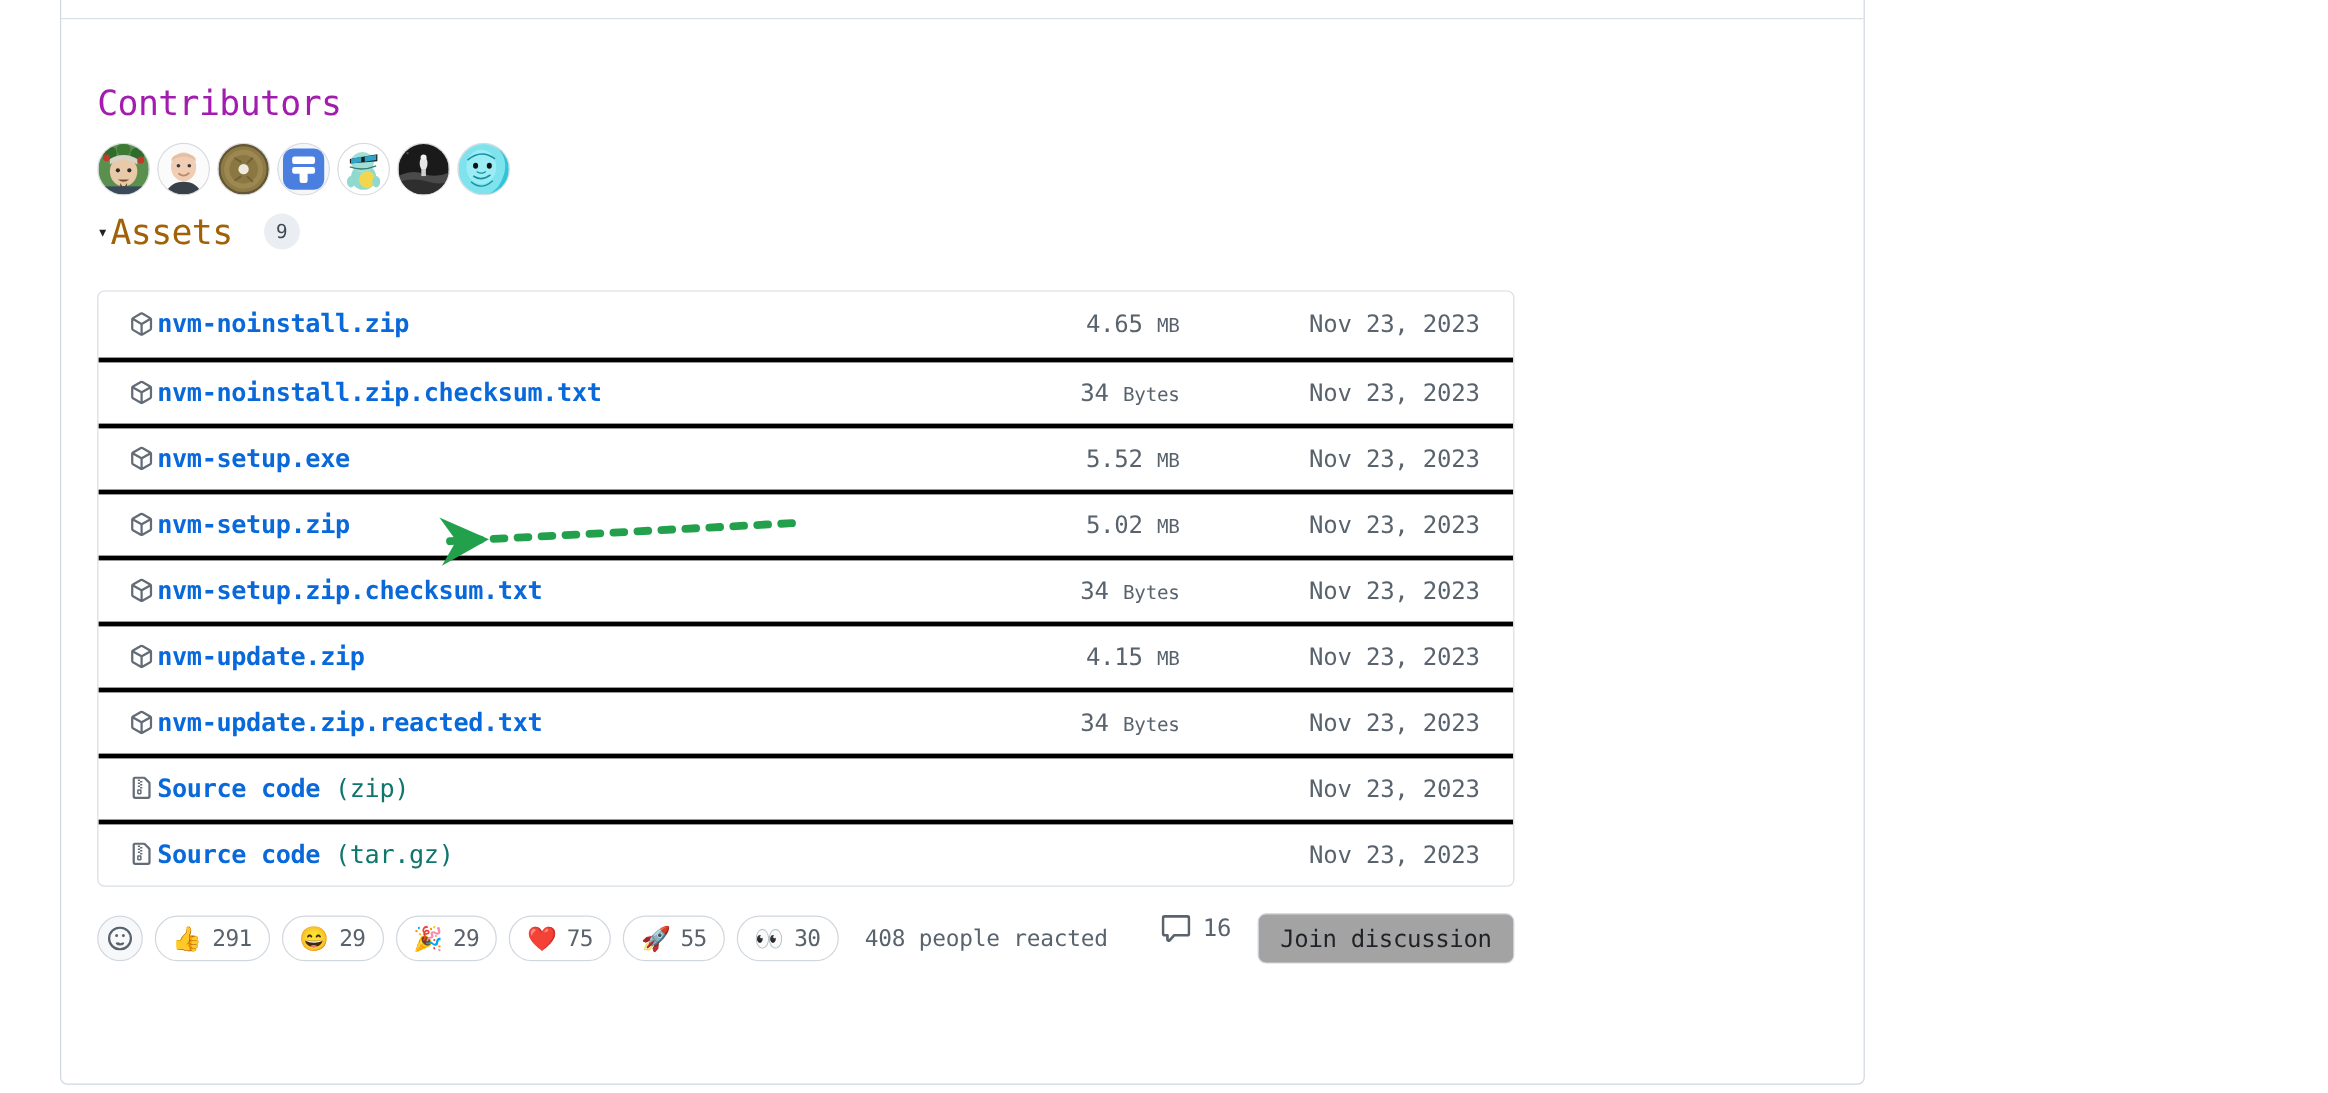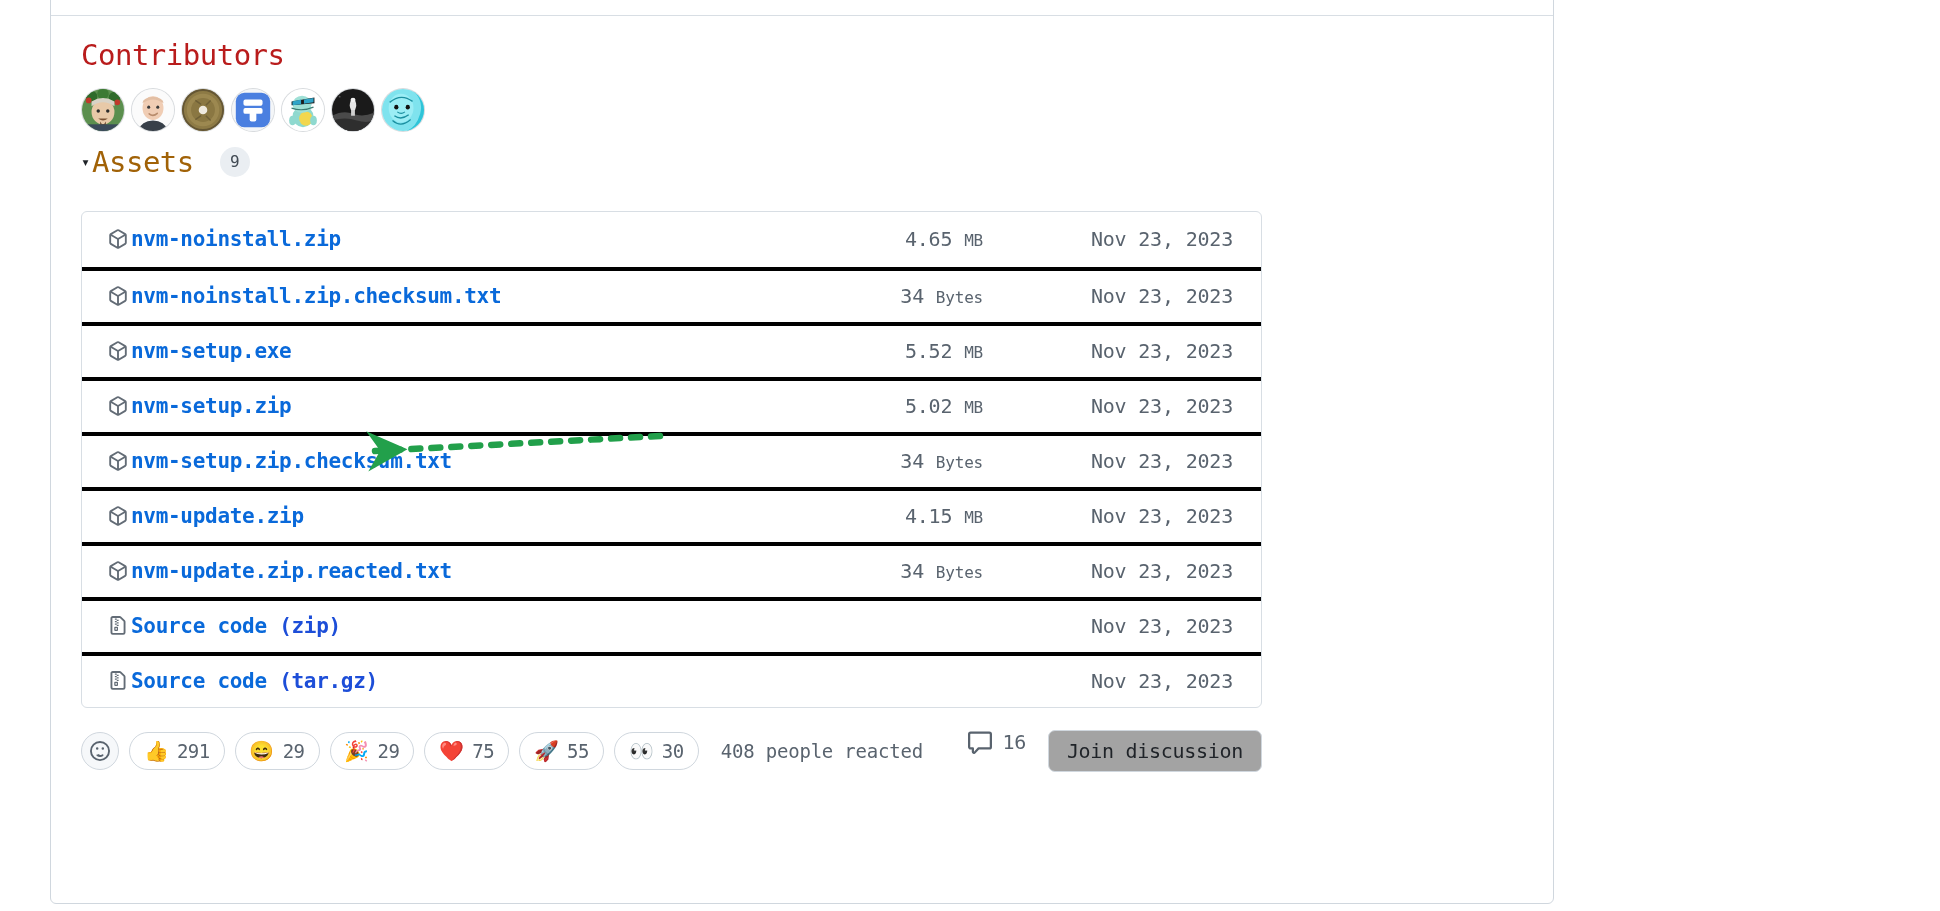--- a/index.html
+++ b/index.html
@@ -40,23 +40,24 @@
     left: 0;
     top: 135px;
     right: 0;
     padding: 24px 30px 0 30px;
   }
 
   
   .section-title {
     font-size: 29px;
     font-weight: 400;
-    color: #b91c1c;
+    color: #a21caf;
     letter-spacing: -0.5px;
     line-height: 1.1;
+    margin-top: 31px;
   }
 
   #contributors-title { margin-bottom: 16px; }
 
   #avatar-row {
     display: flex;
     gap: 6px;
     margin-bottom: 13px;
   }
 
@@ -148,22 +149,22 @@
 
   .asset-link {
     font-size: 21px;
     font-weight: bold;
     color: #0969da;
     text-decoration: none;
     letter-spacing: -0.3px;
     white-space: nowrap;
   }
   .asset-link-suffix {
-    font-weight: bold;
-    color: #1d4ed8;
+    font-weight: normal;
+    color: #0f766e;
   }
 
   .asset-size {
     flex: 0 0 230px;
     text-align: right;
     font-size: 20px;
     color: #59636e;
     letter-spacing: -0.2px;
   }
   .asset-size .unit { font-size: 16px; }

